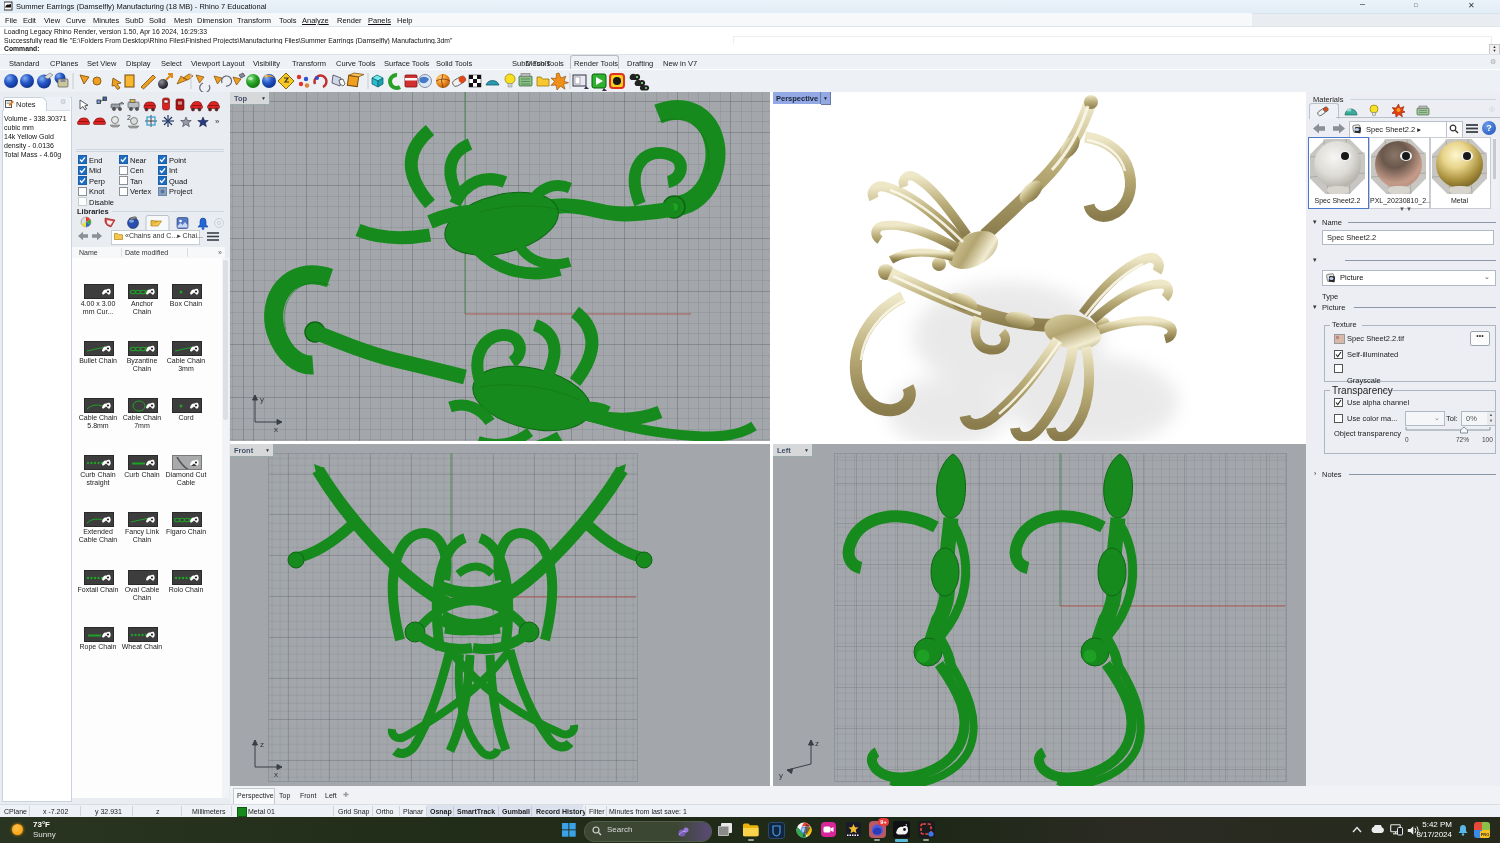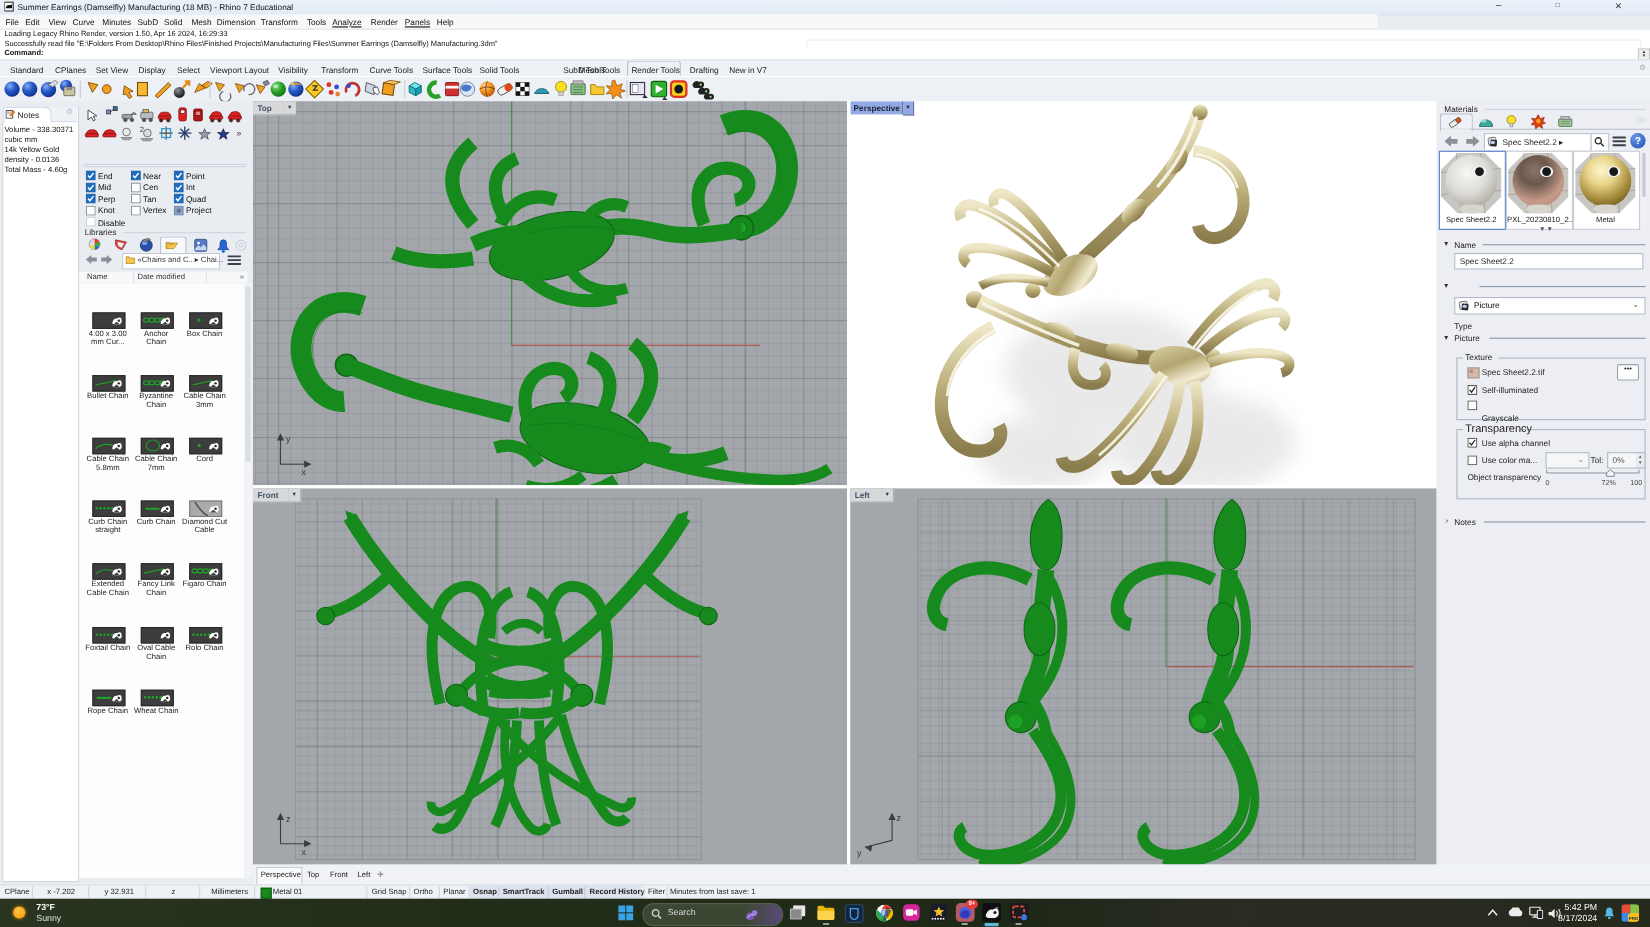--- a/index.html
+++ b/index.html
@@ -410,21 +410,21 @@
       </div>
       <div class="tx" style="left:169px;top:95.0px;font-size:7.5px;color:#111;">Project</div>
       <div class="abs" style="left:78px;top:105px;">
         <svg width="9" height="9" style="display:block">
           <rect x="0.5" y="0.5" width="8" height="8" fill="#fff" stroke="#c8ccd2"></rect>
         </svg>
       </div>
       <div class="tx" style="left:89px;top:105.5px;font-size:7.5px;color:#111;">Disable</div>
     </div>
 
-  <div class="tx" style="left:77px;top:114.5px;font-size:7.5px;color:#222;">Libraries</div>
+  <div class="tx" style="left:77px;top:114.5px;font-size:7.5px;color:#222;font-weight:bold;">Libraries</div>
   <div class="abs" style="left:112px;top:119px;width:112px;height:1px;background:#cdd5de;"></div>
   <svg class="abs" style="left:78px;top:123px" width="146" height="16" viewBox="0 0 146 16">
     <circle cx="8" cy="7" r="5" fill="#ddd" stroke="#888" stroke-width="0.6"></circle>
     <path d="M8 2 a5 5 0 0 1 4.3 2.5 l-4.3 2.5 z" fill="#e33"></path>
       <path d="M12.3 4.5 a5 5 0 0 1 0 5 l-4.3 -2.5 z" fill="#3a3"></path>
       <path d="M12.3 9.5 a5 5 0 0 1 -4.3 2.5 l0 -5 z" fill="#36c"></path>
       <path d="M8 12 a5 5 0 0 1 -4.3 -2.5 l4.3 -2.5 z" fill="#e7e32a"></path>
     <path d="M27 3 l10 2 l-4 7 q-5 -1 -6 -5 z" fill="#d44" stroke="#822" stroke-width="0.6"></path>
       <path d="M29 5 l6 1.2 l-2.5 4 q-3 -0.8 -3.5 -2.8 z" fill="#eee"></path>
     <circle cx="55" cy="8" r="5.5" fill="#2a4fae" stroke="#123" stroke-width="0.5"></circle>

